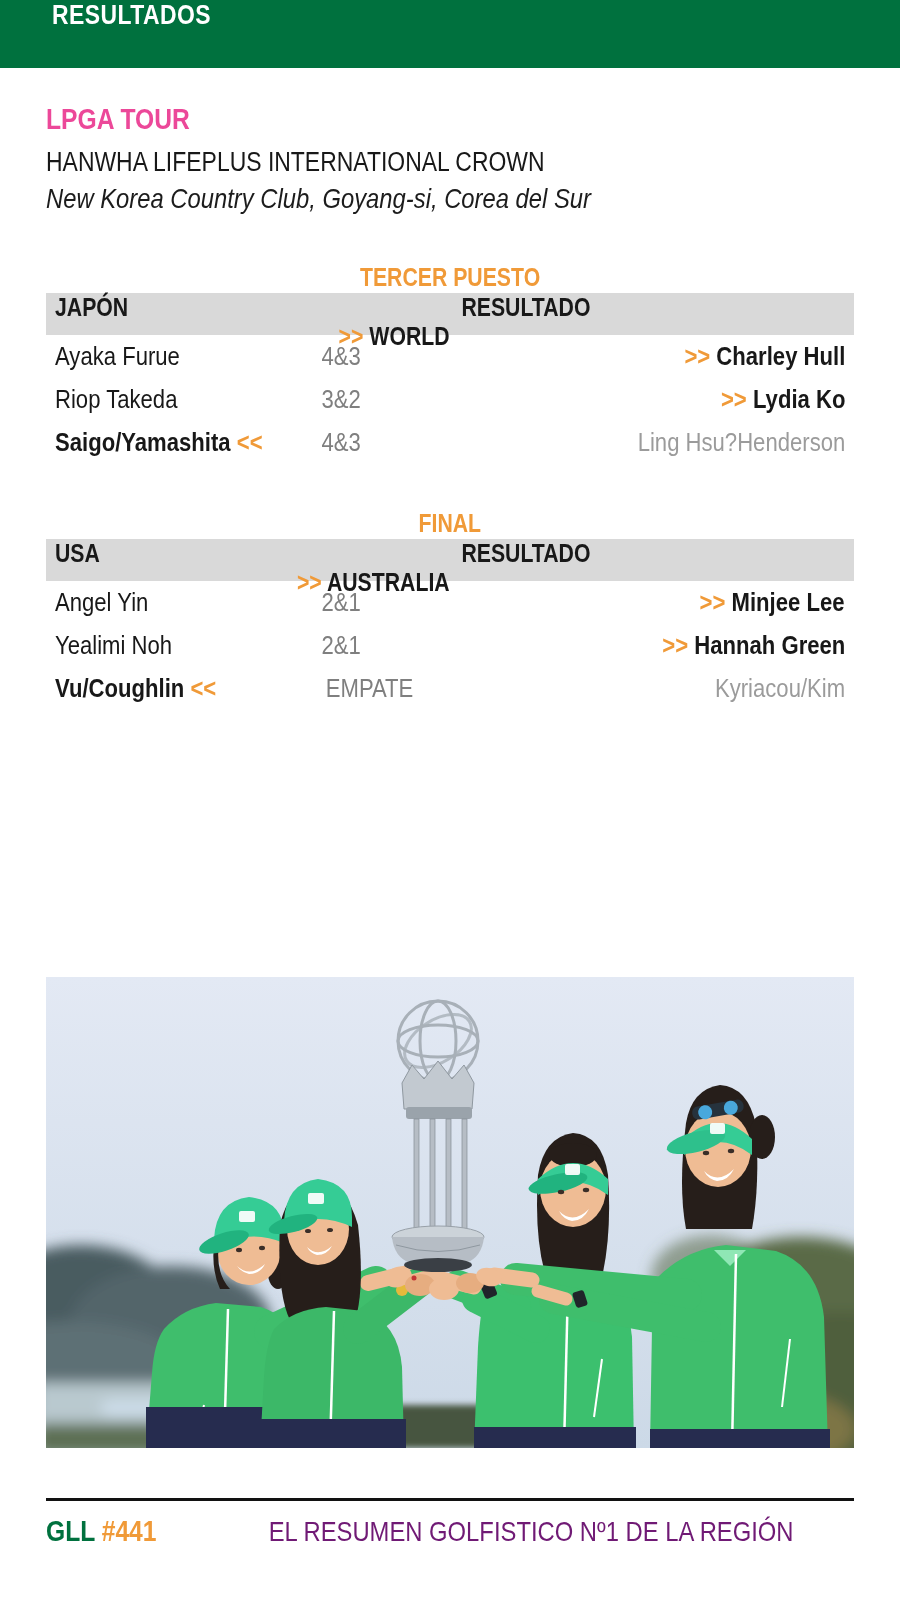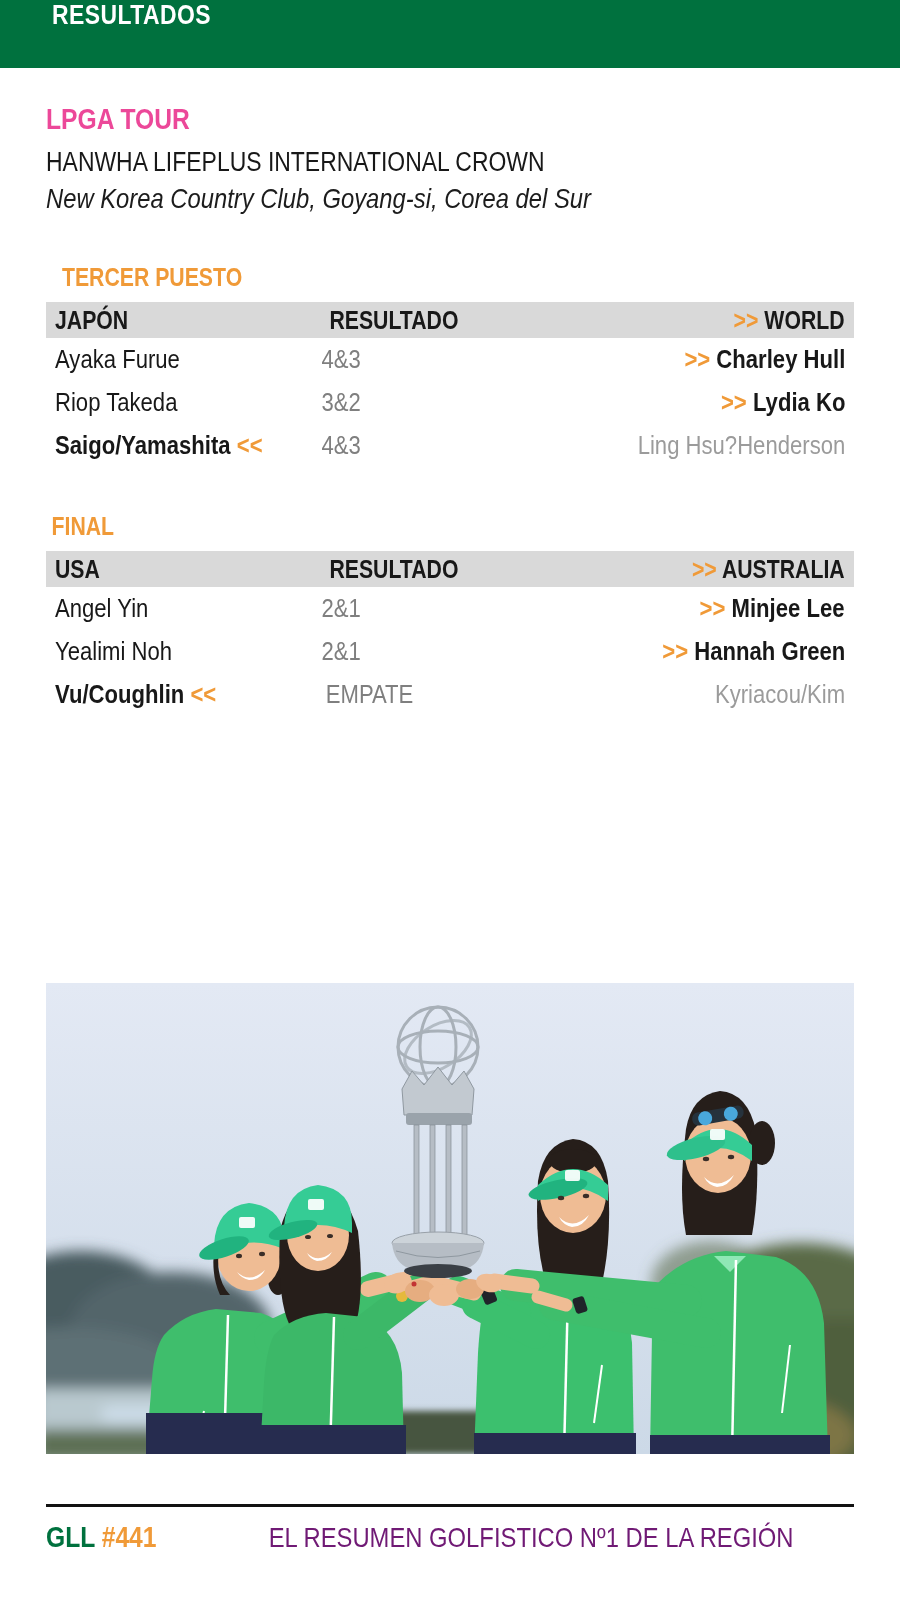--- a/index.html
+++ b/index.html
@@ -15,25 +15,25 @@
 
   .topbar{height:68px;background:#00713E;display:flex;align-items:flex-start;padding-left:52px}
   .topbar .title{color:#ffffff;font-size:27px;font-weight:700;letter-spacing:.5px}
 
   .content{padding:0 46px}
 
   .tour{margin-top:34px;font-size:29px;font-weight:700;color:#ec4899;line-height:34px}
   .event-name{margin-top:11px;font-size:27px;font-weight:400;line-height:31px}
   .venue{margin-top:5px;font-size:28px;font-style:italic;line-height:32px;color:#1c1c1c}
 
-  .sec-title{margin-top:47px;text-align:left;font-size:25px;font-weight:700;color:#F09A38;line-height:31px}
+  .sec-title{margin-top:47px;text-align:center;font-size:25px;font-weight:700;color:#F09A38;line-height:31px}
   .sec-title.second{margin-top:44px}
 
-  .thead{margin-top:9px;background:#D9D9D9;height:36px;display:grid;
-         grid-template-columns:1fr 1fr 1fr;align-items:center;padding:0 9px;
+  .thead{background:#D9D9D9;height:42px;display:grid;
+         grid-template-columns:1fr 1fr;align-items:center;padding:0 9px;
          font-size:25px;font-weight:700}
   .row{height:43px;display:grid;grid-template-columns:1fr 1fr 1fr;
        align-items:center;padding:0 9px;font-size:26px}
   .cl{text-align:left}.cc{text-align:left}.cr{text-align:right}
   .result{color:#7F7F7F}
   .loser{color:#9B9B9B}
   .arrow{color:#F09A38;font-weight:700}
   b{font-weight:700}
 
   .photo-wrap{margin-top:267px;line-height:0}

